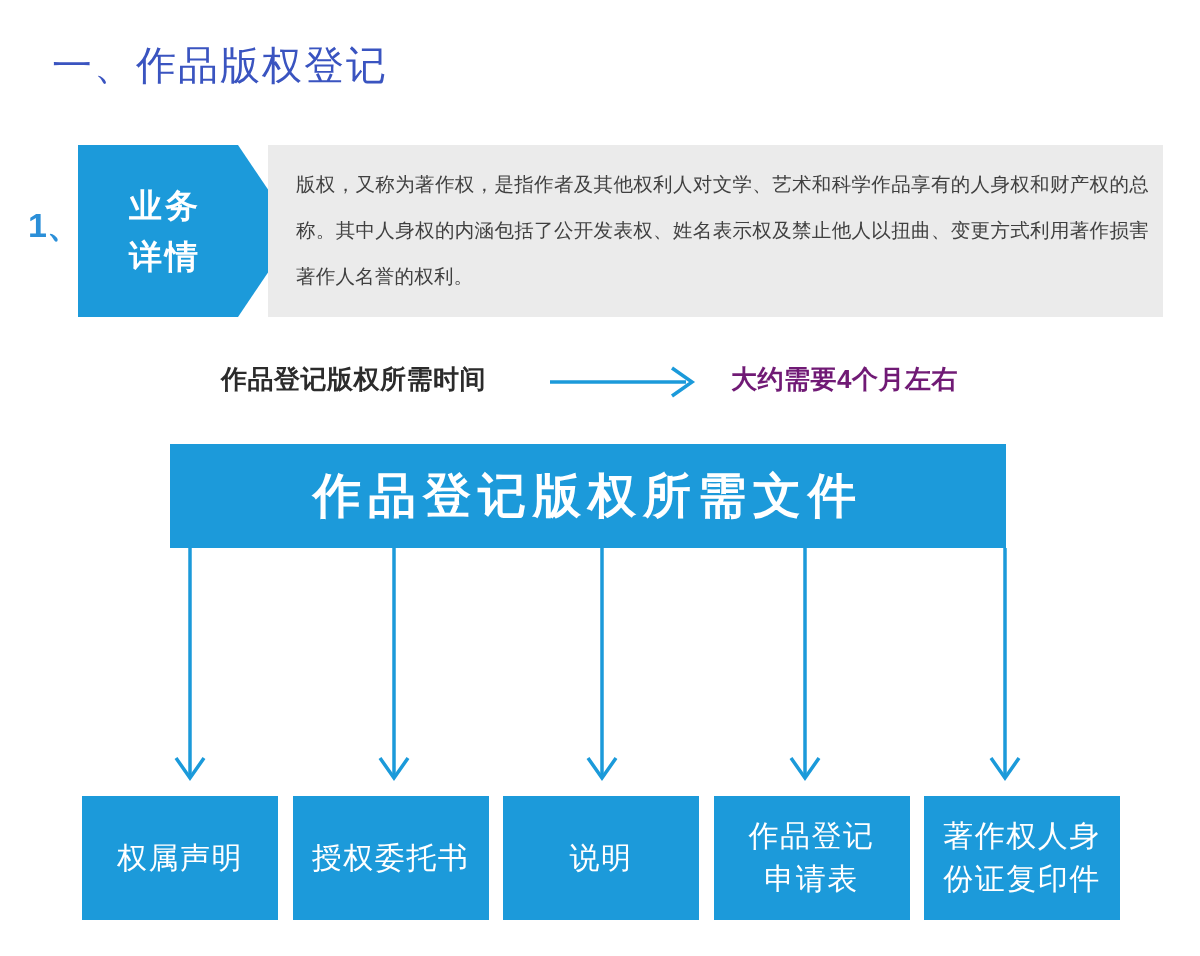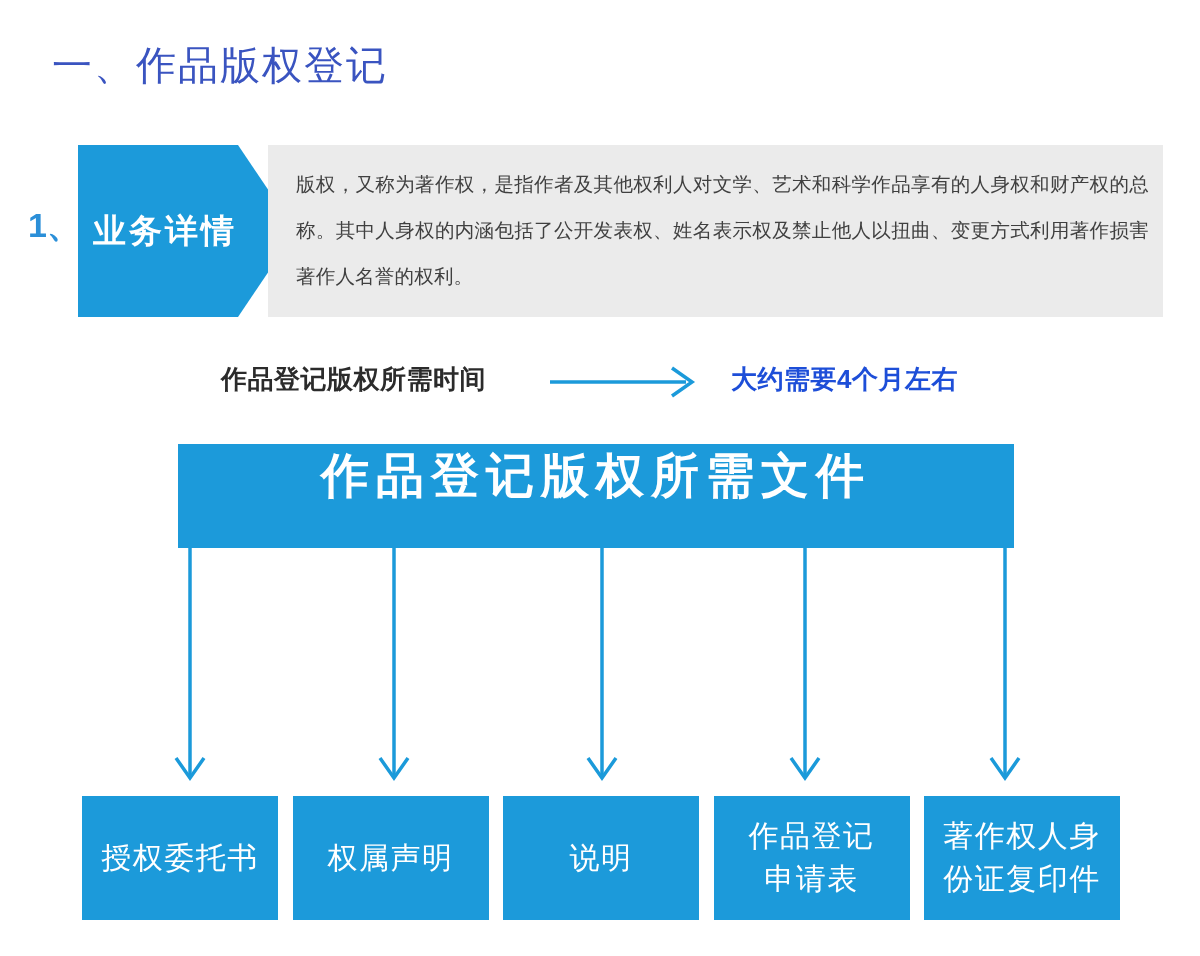--- a/index.html
+++ b/index.html
@@ -48,21 +48,21 @@
   #detail-tag {
     position: absolute;
     left: 78px;
     top: 0px;
     width: 218px;
     height: 172px;
     background: #1c9ada;
     -webkit-clip-path: polygon(0 0, 160px 0, 218px 50%, 160px 100%, 0 100%);
     clip-path: polygon(0 0, 160px 0, 218px 50%, 160px 100%, 0 100%);
     display: flex;
-    flex-direction: row;
+    flex-direction: column;
     align-items: center;
     justify-content: center;
     box-sizing: border-box;
     padding-right: 44px;
   }
   #detail-tag .tag-line {
     color: #ffffff;
     font-size: 33px;
     font-weight: 700;
     line-height: 1.55;
@@ -112,35 +112,35 @@
     top: 6px;
     width: 150px;
     height: 36px;
   }
   #time-value {
     position: absolute;
     left: 731px;
     top: 4px;
     font-size: 26px;
     font-weight: 700;
-    color: #1d4ed8;
+    color: #701a75;
     letter-spacing: 0.5px;
     white-space: nowrap;
   }
 
   
   #docs-banner {
     position: absolute;
-    left: 178px;
+    left: 170px;
     top: 444px;
     width: 836px;
     height: 104px;
     background: #1c9ada;
     display: flex;
-    align-items: flex-start;
+    align-items: center;
     justify-content: center;
   }
   #docs-banner-title {
     color: #ffffff;
     font-size: 48px;
     font-weight: 700;
     letter-spacing: 7px;
     white-space: nowrap;
   }
 
@@ -237,26 +237,26 @@
     <g>
       <line x1="1005" y1="548" x2="1005" y2="776"></line>
       <polyline points="991,758 1005,778 1019,758"></polyline>
     </g>
   </g>
 </svg>
 
 <div id="doc-boxes">
 
   <div class="doc-box">
+    <span class="doc-line">权属声明</span>
+
+  </div>
+
+  <div class="doc-box">
     <span class="doc-line">授权委托书</span>
-
-  </div>
-
-  <div class="doc-box">
-    <span class="doc-line">权属声明</span>
 
   </div>
 
   <div class="doc-box">
     <span class="doc-line">说明</span>
   </div>
 
   <div class="doc-box">
     <span class="doc-line">作品登记</span>
     <span class="doc-line">申请表</span>

